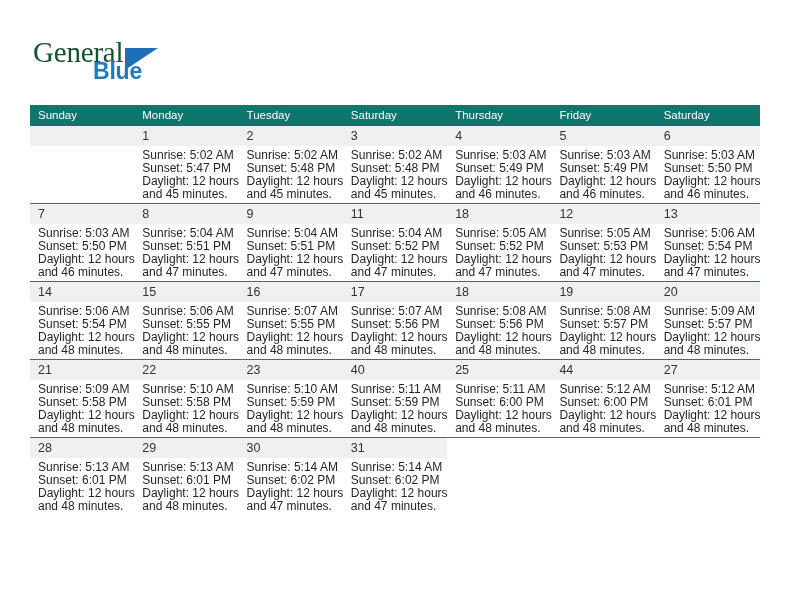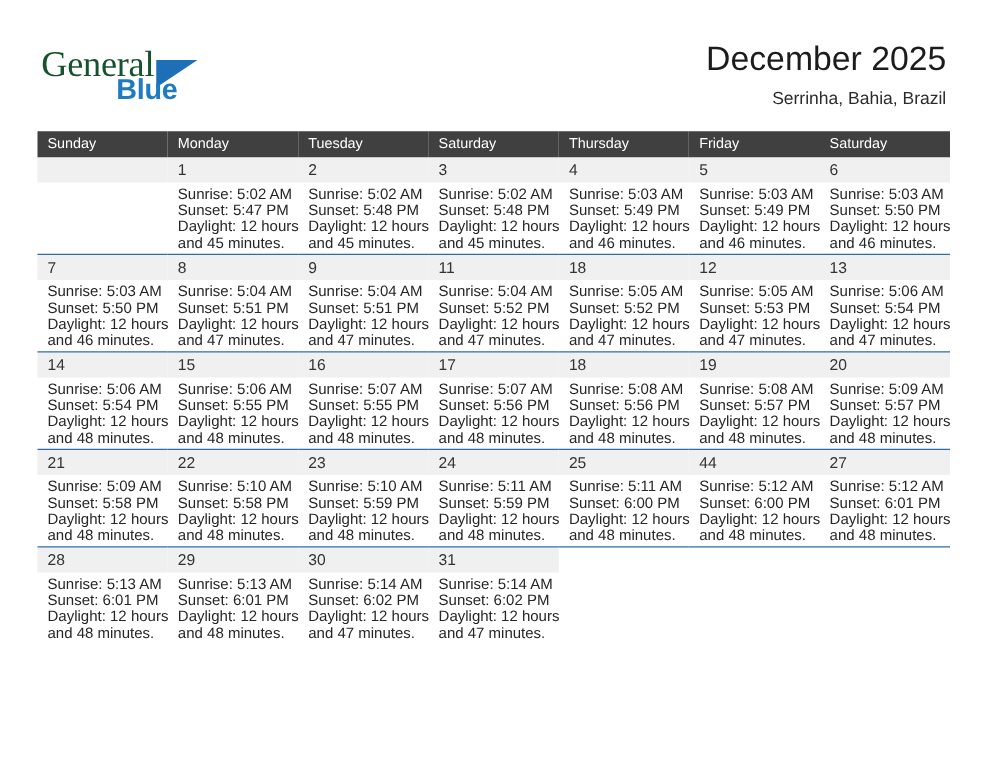--- a/index.html
+++ b/index.html
@@ -88,21 +88,21 @@
   
   .calendar {
     position: absolute;
     left: 30px;
     top: 105px;
     width: 730px;
     border-collapse: collapse;
     table-layout: fixed;
   }
   .calendar th {
-    background: #404040;
+    background: #0f766e;
     color: #ffffff;
     font-size: 11.5px;
     font-weight: normal;
     text-align: left;
     padding: 4px 0 4px 8px;
     height: 13px;
     line-height: 13px;
     border: none;
     margin-left: 48px;
   }
@@ -147,24 +147,20 @@
 
 <div class="page">
 
   <div class="header">
     <div class="logo">
       <span class="logo-general">General</span>
       <span class="logo-tri"></span>
       <span class="logo-blue">Blue</span>
     </div>
 
-    <div class="title-block">
-      <div class="month-title">December 2025</div>
-      <div class="location">Serrinha, Bahia, Brazil</div>
-    </div>
   </div>
 
   <table class="calendar">
     <thead>
       <tr id="weekday-row">
           <th>Sunday</th>
           <th>Monday</th>
           <th>Tuesday</th>
           <th>Saturday</th>
           <th>Thursday</th>
@@ -384,21 +380,21 @@
           <td class="">
             <div class="daynum">23</div>
             <div class="details">
               <div>Sunrise: 5:10 AM</div>
               <div>Sunset: 5:59 PM</div>
               <div>Daylight: 12 hours</div>
               <div>and 48 minutes.</div>
             </div>
           </td>
           <td class="">
-            <div class="daynum">24</div>
+            <div class="daynum">40</div>
             <div class="details">
               <div>Sunrise: 5:11 AM</div>
               <div>Sunset: 5:59 PM</div>
               <div>Daylight: 12 hours</div>
               <div>and 48 minutes.</div>
             </div>
           </td>
           <td class="">
             <div class="daynum">25</div>
             <div class="details">

